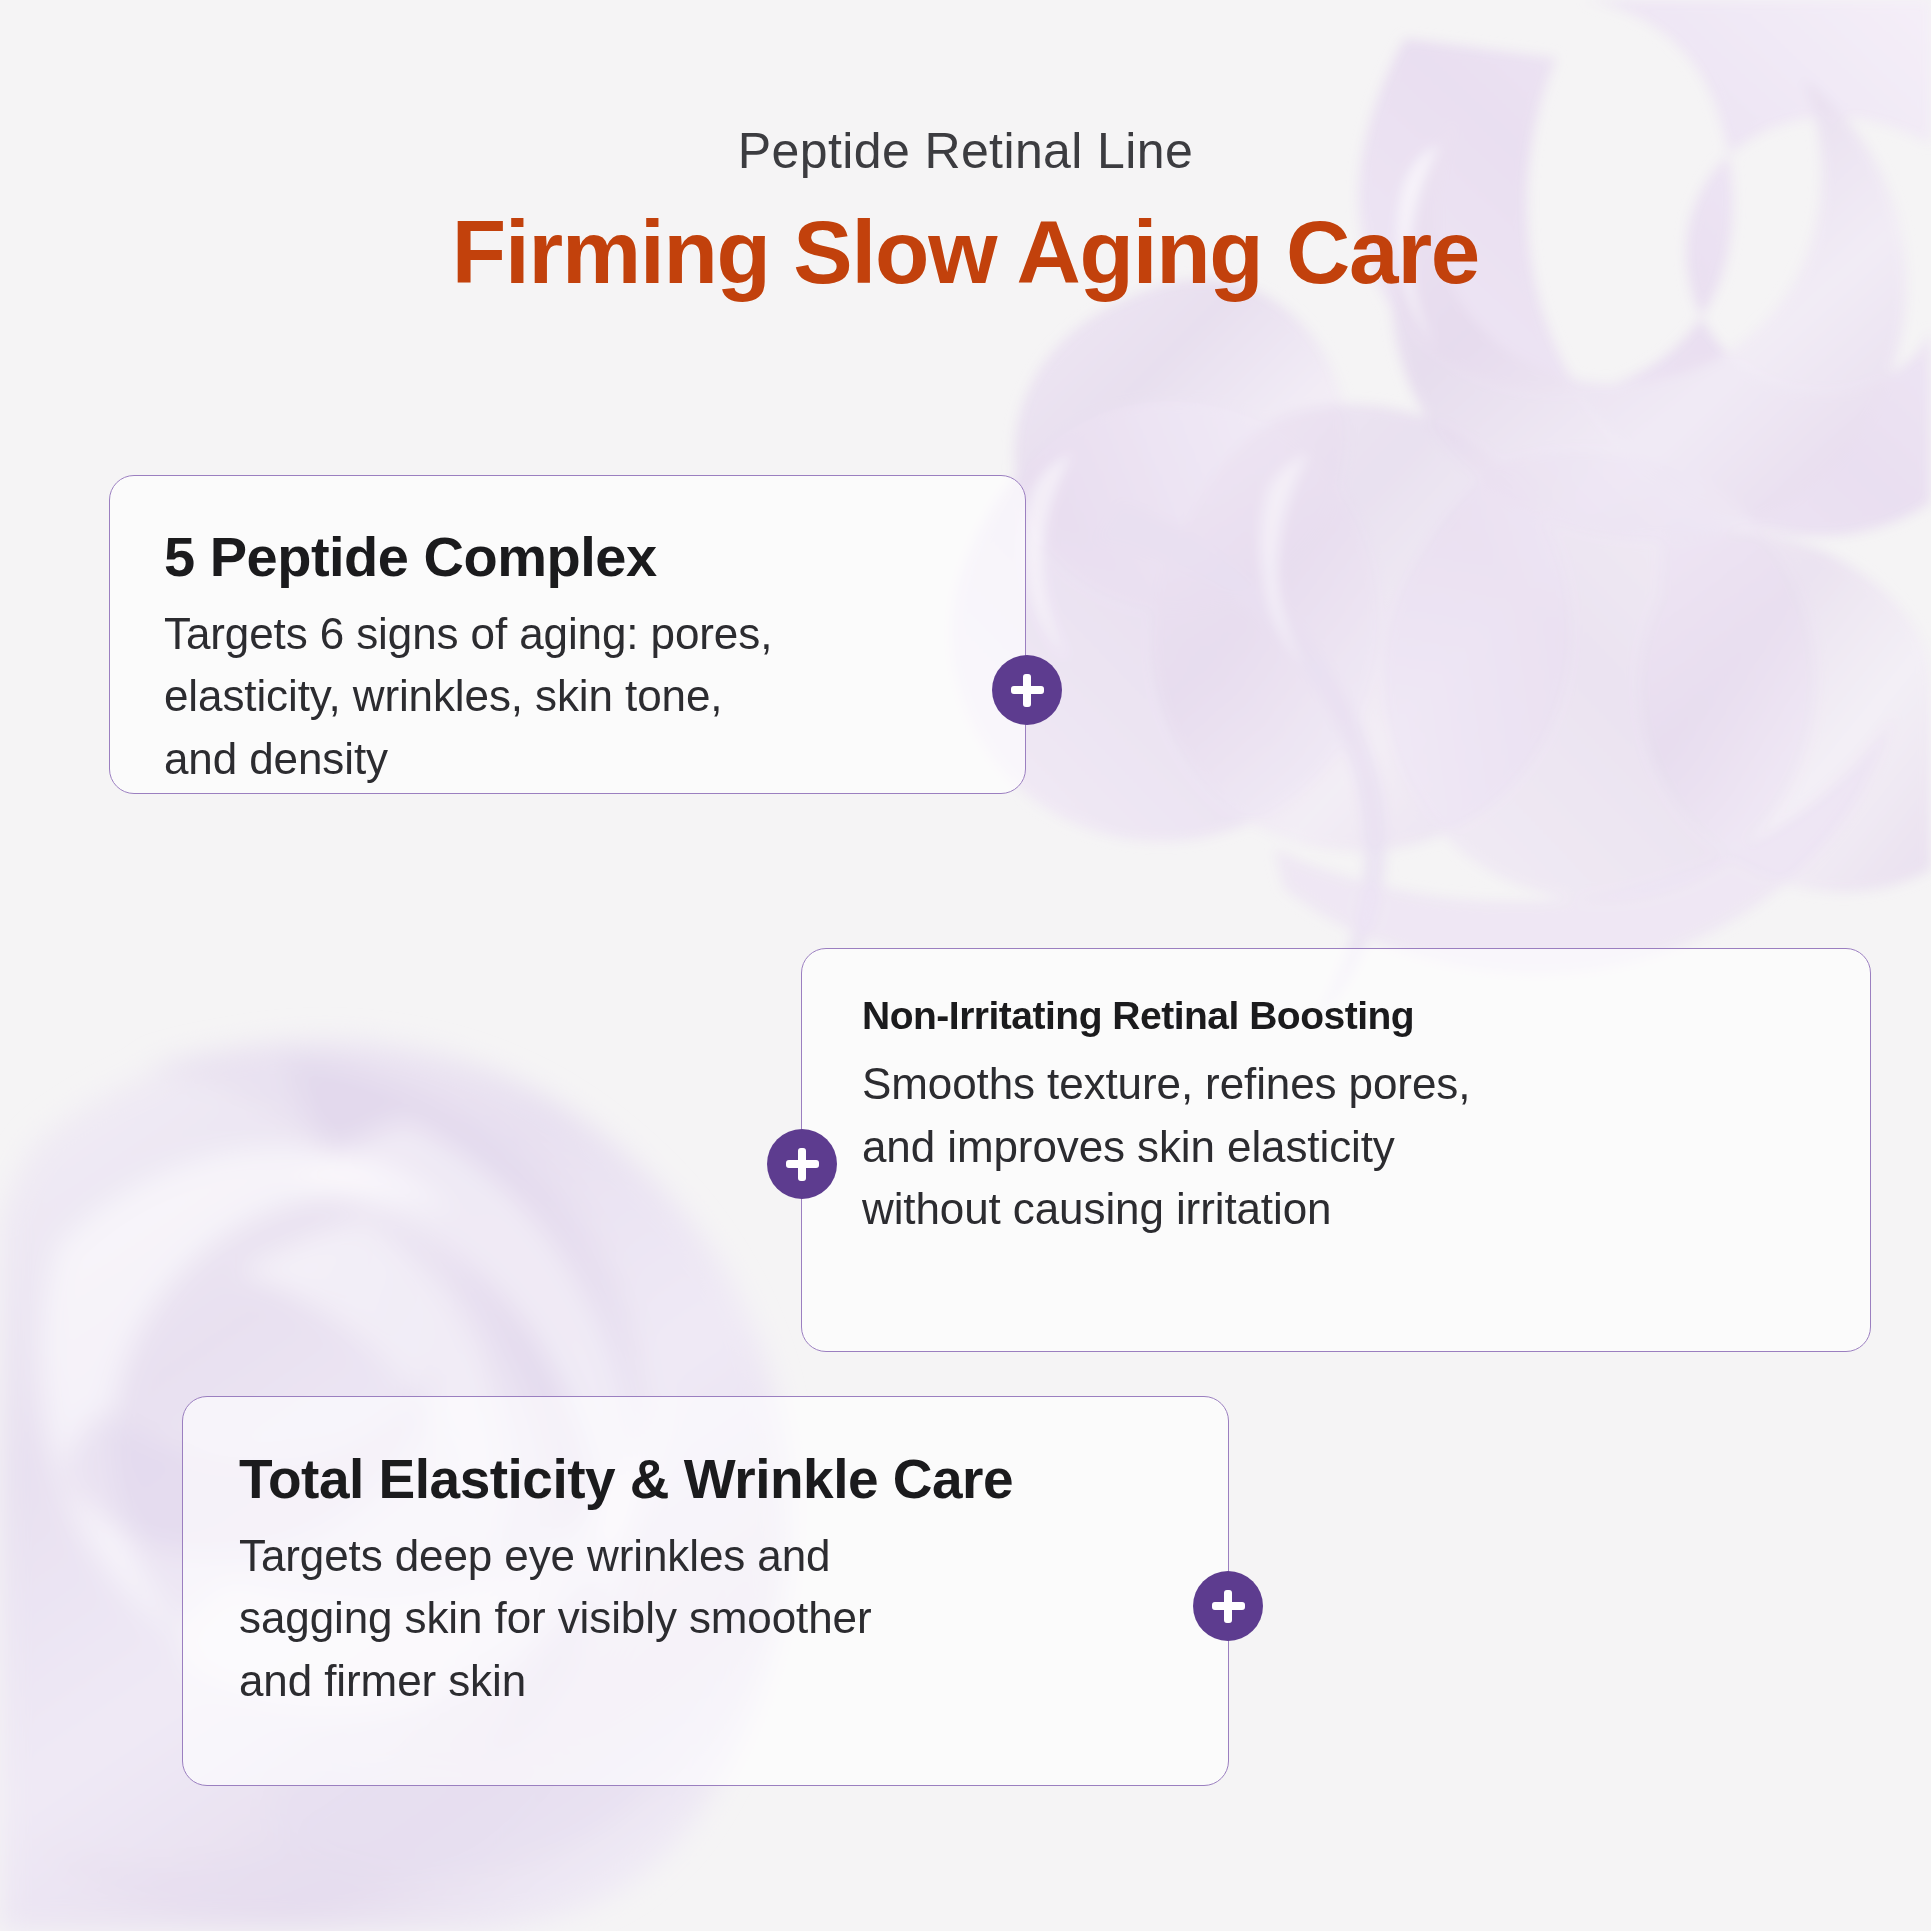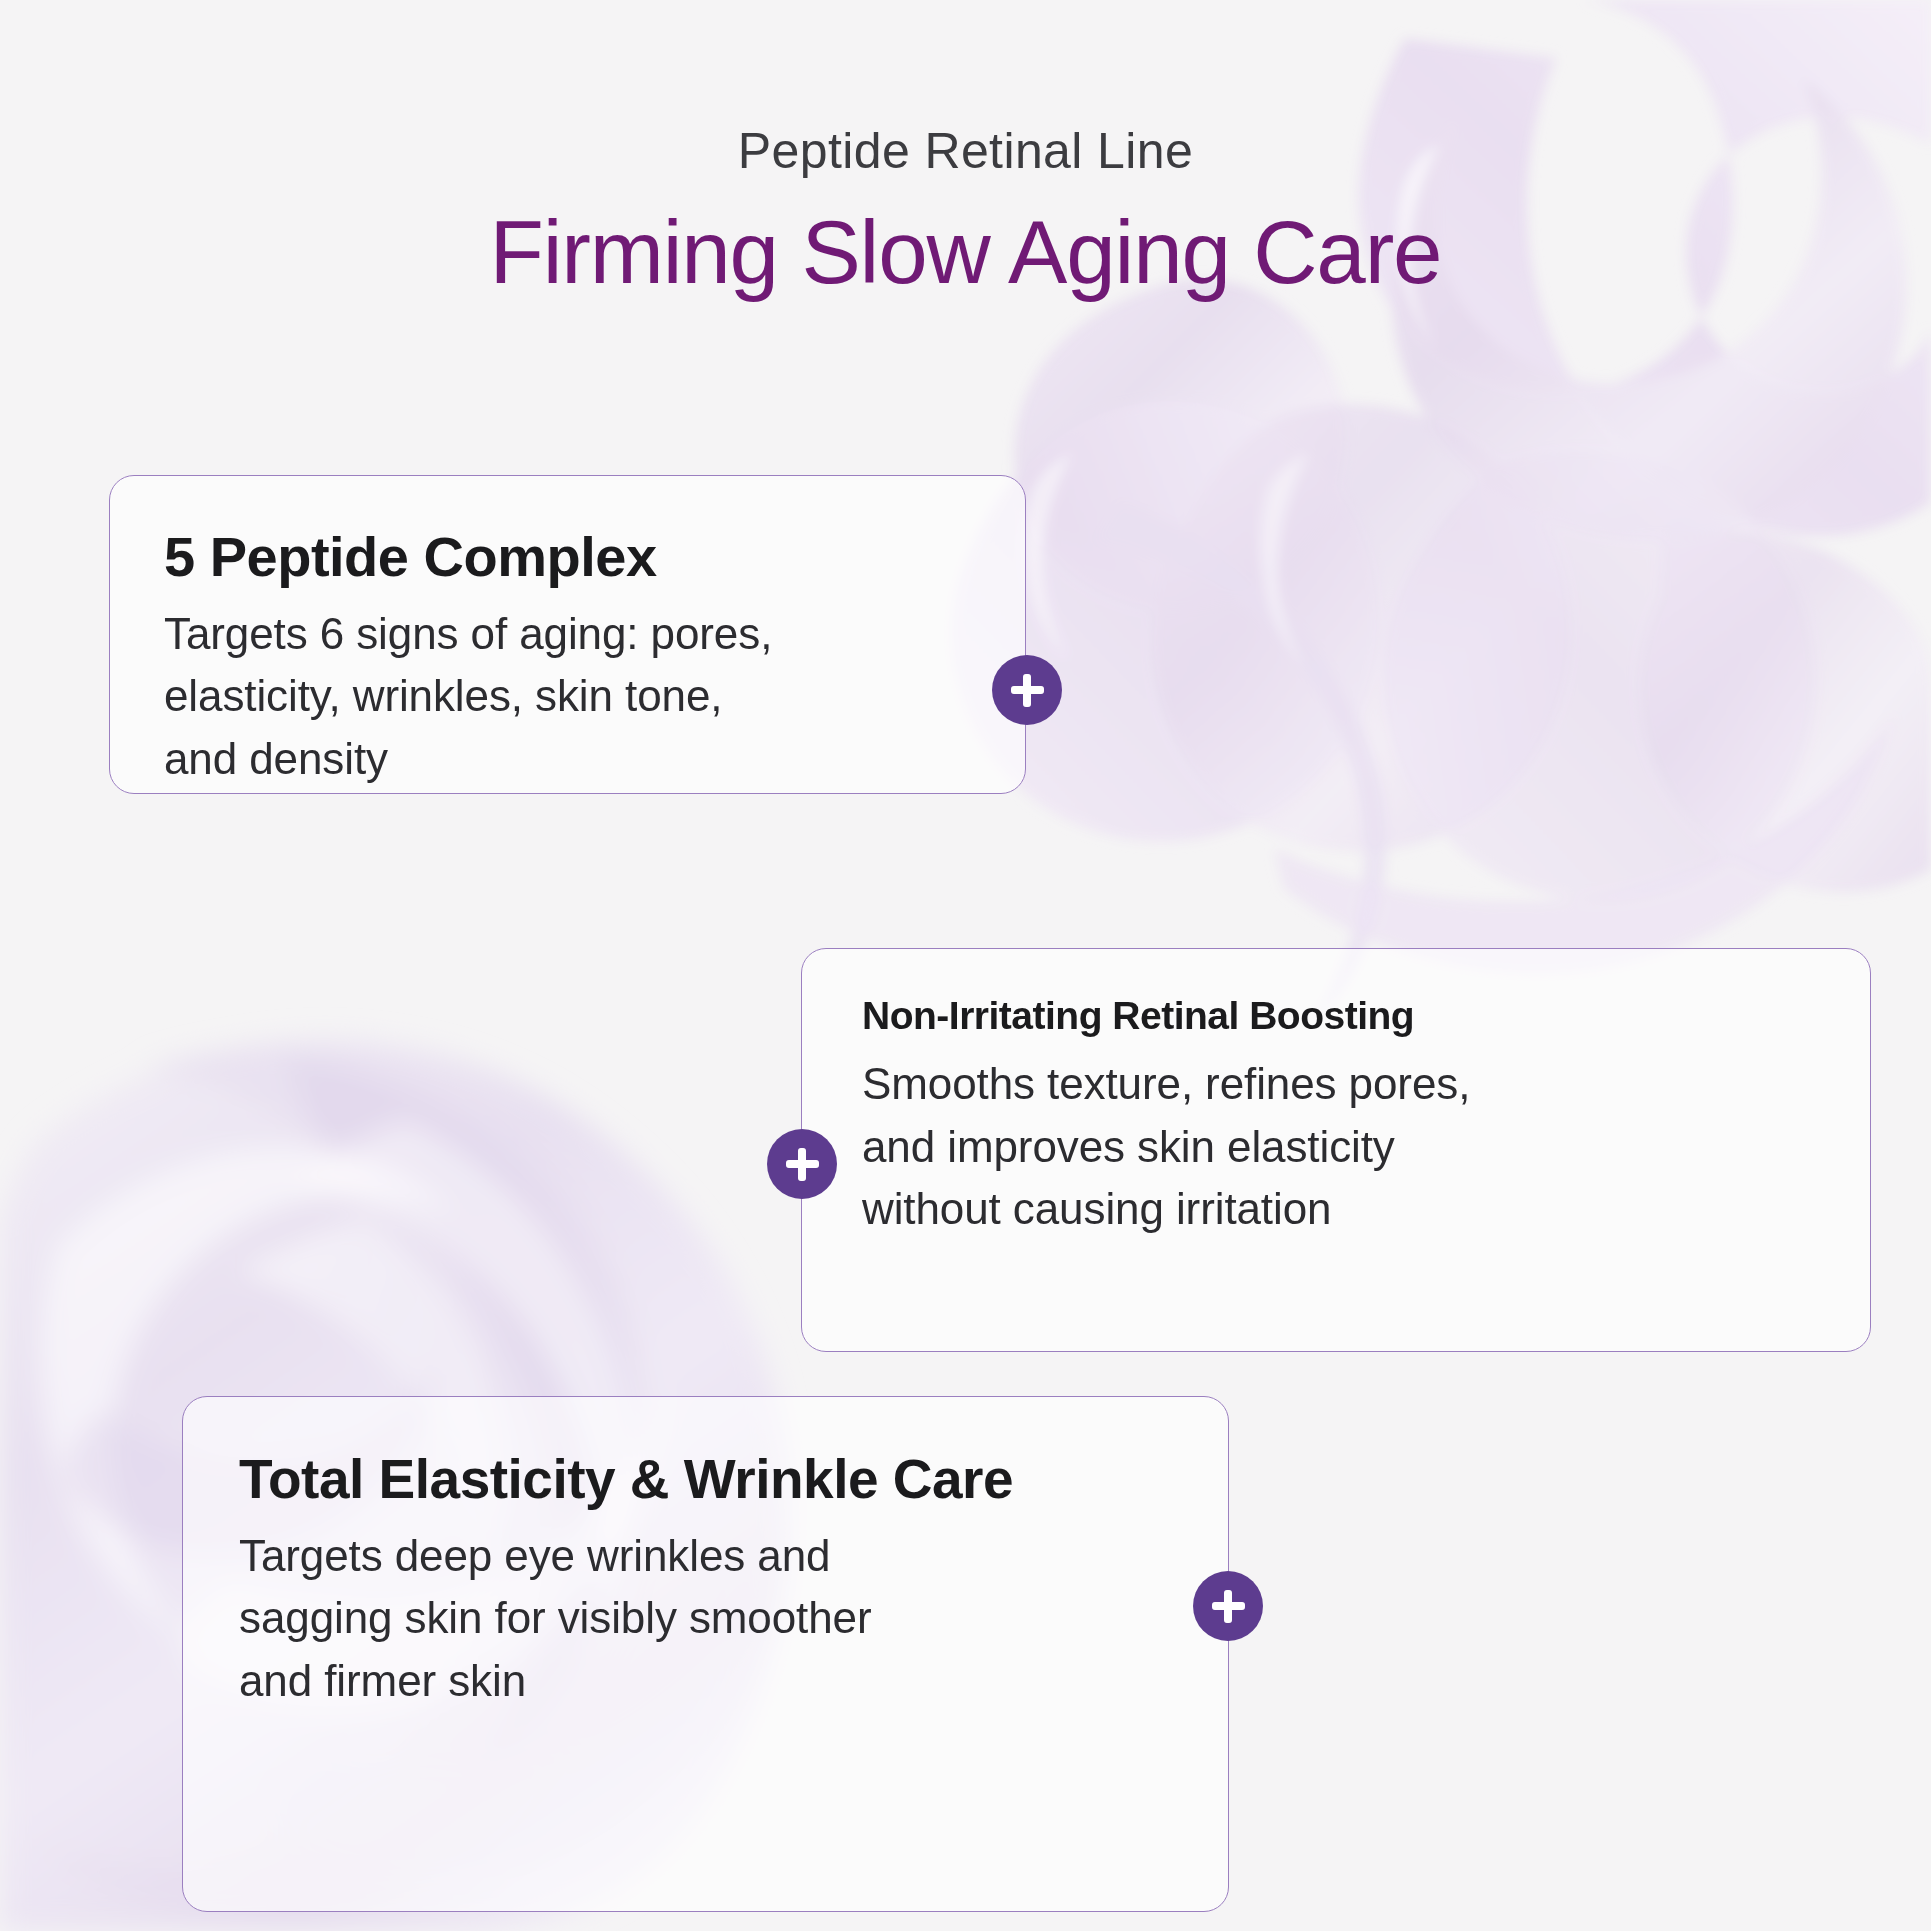--- a/index.html
+++ b/index.html
@@ -49,22 +49,22 @@
     font-size: 50px;
     font-weight: 400;
     color: #3c3c40;
     letter-spacing: 0.4px;
     line-height: 1.1;
     margin: 0;
   }
   .headline {
     margin: 27px 0 0 0;
     font-size: 89px;
-    font-weight: 400;
-    color: #701a75;
+    font-weight: 700;
+    color: #c2410c;
     letter-spacing: -1.2px;
     line-height: 1.04;
   }
 
   
   .card {
     position: absolute;
     box-sizing: border-box;
     border: 1.9px solid #9b7fc0;
     border-radius: 25px;
@@ -100,21 +100,21 @@
     left: 801px;
     top: 948px;
     width: 1070px;
     height: 404px;
     padding: 46px 54px 0 60px;
   }
   #card-3 {
     left: 182px;
     top: 1396px;
     width: 1047px;
-    height: 516px;
+    height: 390px;
     padding: 52px 54px 0 56px;
   }
   #card-2 .card-title { font-size: 39px; }
   #card-3 .card-title { font-size: 55px; }
 
   
   .plus-badge {
     position: absolute;
     width: 70px;
     height: 70px;

